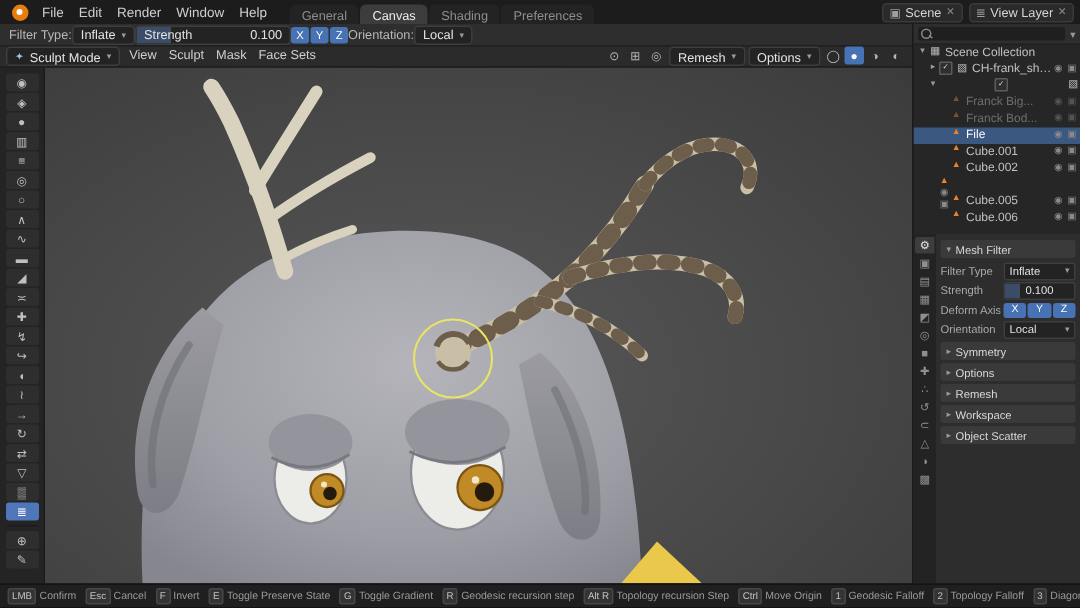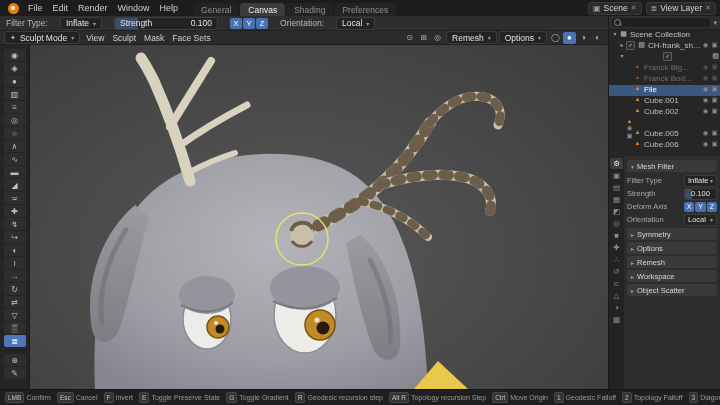--- a/index.html
+++ b/index.html
@@ -15,38 +15,38 @@
   #tb-tabs{display:flex;margin-left:10px;gap:1px;align-self:flex-end;}
   .wtab{padding:2px 8px 1px;font-size:8.5px;color:#8f8f8f;background:#232323;border-radius:4px 4px 0 0;}
   .wtab.active{background:#3c3c3c;color:#ececec;}
   #tb-right{margin-left:auto;display:flex;align-items:center;gap:4px;font-size:8.5px;}
   .pill{display:flex;align-items:center;gap:3px;background:#2a2a2a;border:1px solid #3a3a3a;
         border-radius:3px;padding:0 4px;height:11px;color:#d6d6d6;}
   .pill .picon{color:#9f9f9f;font-size:8px;}
   .pill .x{color:#8a8a8a;font-size:7px;}
   
   #tool-header{position:absolute;left:0;top:16px;width:608px;height:15px;background:#2e2e2e;
-               border-bottom:1px solid #202020;display:flex;align-items:center;gap:12px;
+               border-bottom:1px solid #202020;display:flex;align-items:center;gap:0;
                font-size:8.5px;padding:0 6px;box-sizing:border-box;z-index:5;}
   .hlabel{color:#b9b9b9;}
   .dd{display:flex;align-items:center;gap:4px;background:#232323;border:1px solid #3d3d3d;
       border-radius:3px;padding:0 5px;height:11px;color:#e4e4e4;}
   .dd .chev{font-size:6px;color:#9a9a9a;}
   .slider{display:flex;align-items:center;justify-content:space-between;background:#232323;
           border:1px solid #3d3d3d;border-radius:3px;height:11px;width:92px;padding:0 5px;
           position:relative;overflow:hidden;color:#e4e4e4;}
   .slider .fill{position:absolute;left:0;top:0;bottom:0;width:22%;background:#3a4c68;}
   .slider span{position:relative;}
   .axes{display:flex;gap:1px;}
   .axis{width:12px;height:11px;border-radius:2px;background:#3c3c3c;color:#c8c8c8;font-size:7.5px;
         display:flex;align-items:center;justify-content:center;}
   .axis.on{background:#4772b3;color:#fff;}
   
   #viewport-header{position:absolute;left:0;top:31px;width:608px;height:14px;background:#2b2b2b;
-                   border-bottom:1px solid #1f1f1f;display:flex;align-items:center;gap:2px;
+                   border-bottom:1px solid #1f1f1f;display:flex;gap:2px;
                    font-size:8.5px;padding:0 4px;box-sizing:border-box;z-index:5;}
   .vh-menu{padding:0 4px;color:#cfcfcf;}
   .icon-btn{width:13px;height:12px;display:flex;align-items:center;justify-content:center;
             color:#b5b5b5;font-size:8px;border-radius:2px;}
   .icon-btn.active{background:#4772b3;color:#fff;}
   .spacer{flex:1;}
   
   #toolbar{position:absolute;left:0;top:45px;width:30px;height:344px;background:#242424;
            border-right:1px solid #1b1b1b;display:flex;flex-direction:column;align-items:center;
            padding-top:4px;gap:1px;box-sizing:border-box;z-index:4;}
@@ -81,21 +81,21 @@
   #properties{position:absolute;left:608px;top:156px;width:112px;height:233px;background:#2d2d2d;
               border-left:1px solid #1a1a1a;box-sizing:border-box;display:flex;z-index:5;overflow:hidden;}
   #pt-tabs{width:15px;background:#232323;display:flex;flex-direction:column;align-items:center;padding-top:2px;gap:1px;flex:none;}
   .pt-tab{width:13px;height:11px;display:flex;align-items:center;justify-content:center;
           font-size:7.5px;color:#8f8f8f;border-radius:2px 0 0 2px;}
   .pt-tab.active{background:#3d3d3d;color:#e8e8e8;}
   #pp-content{flex:1;padding:2px 3px;font-size:7.5px;overflow:hidden;}
   .sec-head{height:12px;background:#3a3a3a;border-radius:2px;display:flex;align-items:center;
             gap:3px;padding:0 4px;color:#d8d8d8;margin:2px 0;}
   .sec-arrow{font-size:6px;color:#9a9a9a;}
-  .field-row{display:flex;align-items:center;height:13px;gap:17px;}
+  .field-row{display:flex;align-items:center;height:13px;gap:2px;}
   .f-label{width:40px;color:#a9a9a9;flex:none;overflow:hidden;white-space:nowrap;}
   .f-dd{flex:1;display:flex;align-items:center;justify-content:space-between;background:#232323;
         border:1px solid #3d3d3d;border-radius:2px;height:10px;padding:0 3px;color:#e2e2e2;}
   .f-slider{flex:1;display:flex;align-items:center;justify-content:center;background:#232323;
             border:1px solid #3d3d3d;border-radius:2px;height:10px;color:#e2e2e2;position:relative;overflow:hidden;}
   .f-slider .fill{position:absolute;left:0;top:0;bottom:0;width:22%;background:#3a4c68;}
   .f-slider span{position:relative;}
   .p-axes{flex:1;display:flex;gap:1px;}
   .p-axis{flex:1;height:10px;border-radius:2px;background:#3c3c3c;color:#c8c8c8;font-size:7px;
           display:flex;align-items:center;justify-content:center;}

